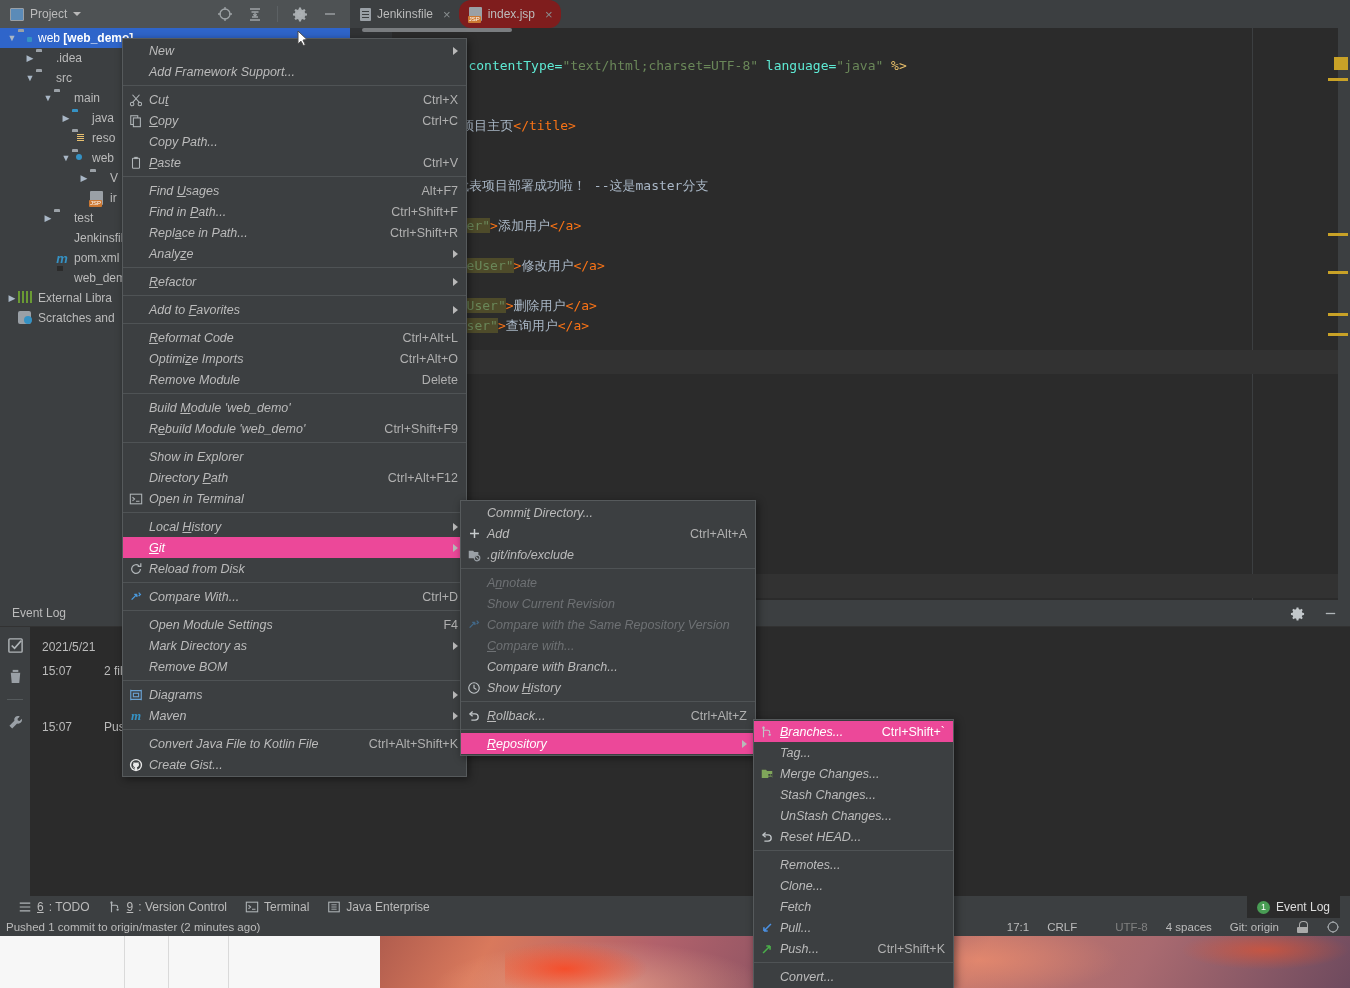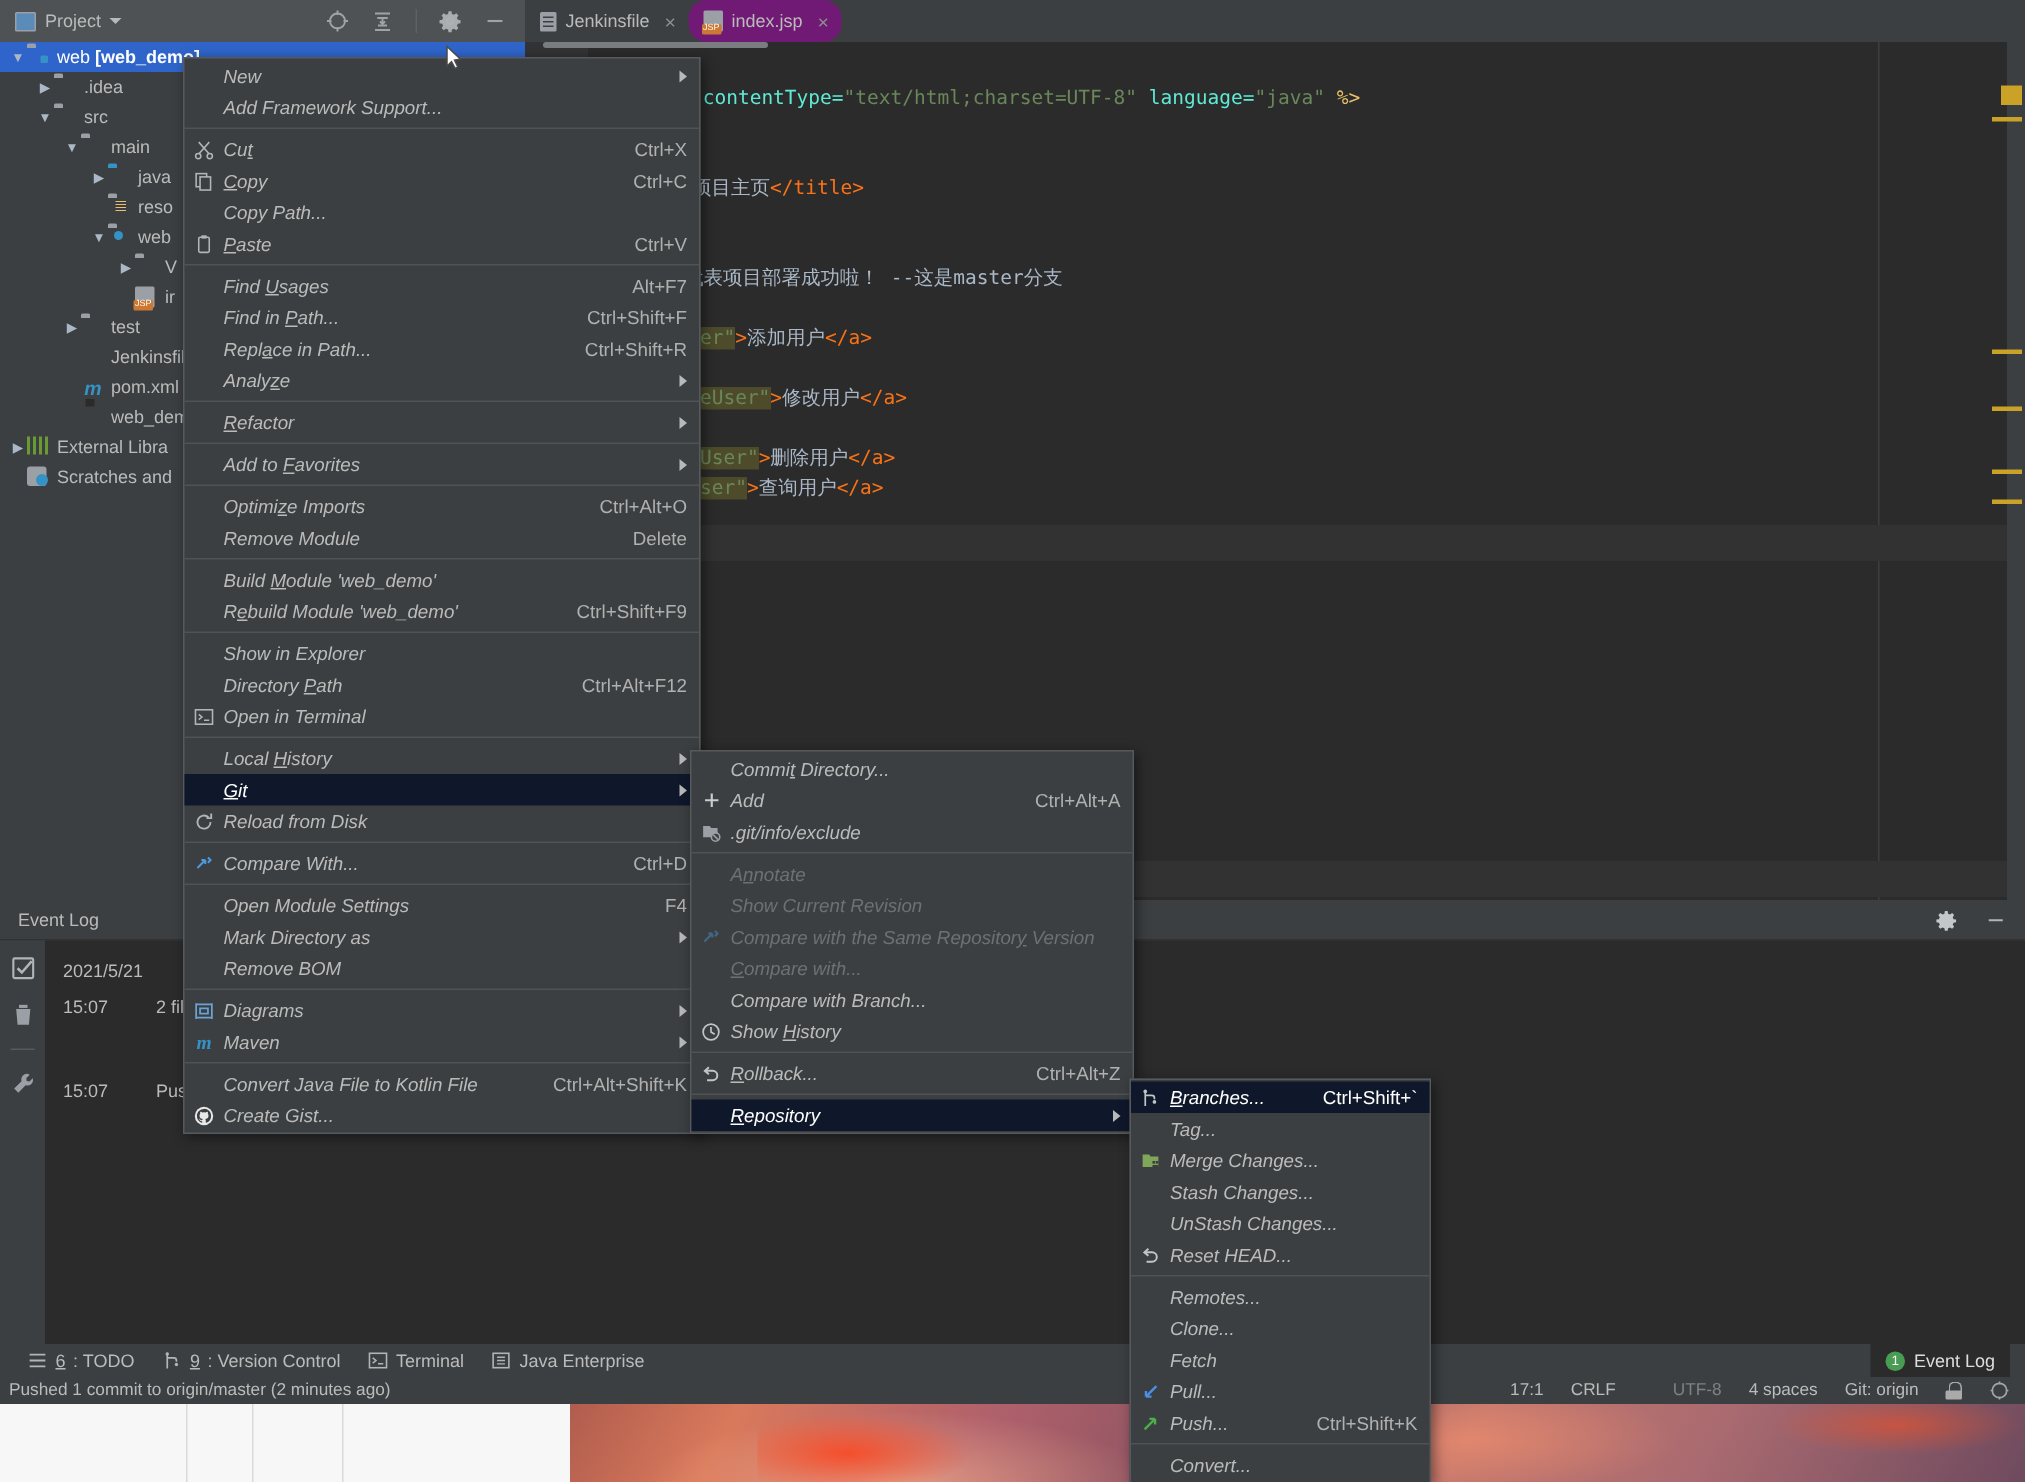--- a/index.html
+++ b/index.html
@@ -54,21 +54,21 @@
     display:inline-block;
   }
   .caret-down { width:0;height:0;border-left:4px solid transparent;border-right:4px solid transparent;border-top:4px solid #b9b9b9; display:inline-block; }
   .tb-icons { margin-left:auto; display:flex; align-items:center; gap:14px; padding-right:12px; }
   .tb-icons .ic { width:16px; height:16px; opacity:.82; }
   .tb-sep { width:1px;height:16px;background:#5c6164; }
 
   
   .tabstrip { position: absolute; left: 350px; top: 0; width: 1000px; height: 28px; background:#3c3f41; display:flex; align-items:flex-end;}
   .tab { height:28px; display:flex; align-items:center; gap:6px; padding:0 8px 0 10px; font-size:12px; color:#bbbbbb; cursor:default;}
-  .tab.active { background:#701a75;border-radius:12px; }
+  .tab.active { background:#7f1d1d;border-radius:12px; }
   .tab .close { color:#8a8f91; font-size:13px; line-height:1; margin-left:4px; }
   .icon-file { width:11px;height:13px;background:#9aa0a6; position:relative; border-radius:1px;}
   .icon-file:after{content:"";position:absolute;left:2px;top:3px;width:7px;height:1px;background:#3c3f41;box-shadow:0 3px 0 #3c3f41,0 6px 0 #3c3f41;}
   .icon-jsp { width:13px;height:14px;position:relative;background:#9aa0a6;border-radius:1px;}
   .icon-jsp:after{content:"JSP";position:absolute;left:-1px;bottom:-2px;background:#cc7832;color:#fff;font-size:6px;line-height:7px;padding:0 1px;border-radius:1px;font-family:"Liberation Sans",sans-serif;}
 
   
   .project-panel {
     position:absolute; left:0; top:28px; width:350px; height:572px; background:#3c3f41;
     overflow:hidden;
@@ -143,21 +143,21 @@
   .menu {
     position:absolute; background:#3c3f41; border:1px solid #565a5c;
     box-shadow:2px 2px 8px rgba(0,0,0,.45); font-size:12.5px; color:#bbbbbb; padding:1px 0;
     z-index:50;
   }
   .mi { height:21px; display:flex; align-items:center; padding:0 8px 0 0; white-space:nowrap; position:relative; }
   .mi .ic { width:26px; display:flex; justify-content:center; align-items:center; flex:0 0 26px; }
   .mi .lbl { flex:1 1 auto;font-style:italic; }
   .mi .acc { color:#b0b0b0; padding-left:24px; }
   .mi .sub { width:0;height:0;border-top:4px solid transparent;border-bottom:4px solid transparent;border-left:5px solid #b9b9b9; margin-left:10px; }
-  .mi.hi { background:#0f172a; color:#ffffff; }
+  .mi.hi { background:#ec4899; color:#ffffff; }
   .mi.hi .acc { color:#ffffff; }
   .mi.dis, .mi.dis .acc { color:#6e7174; }
   .msep { height:1px; background:#4f5355; margin:3px 0; }
   .u { text-decoration:underline; }
 
   svg { display:block; }
 </style>
 </head>
 <body>
 
@@ -524,20 +524,25 @@
         </div>
         <div class="msep"></div>
         <div class="mi">
           <span class="ic"></span>
           <span class="lbl">Add to <span class="u">F</span>avorites</span>
           <span class="sub"></span>
         </div>
         <div class="msep"></div>
         <div class="mi">
           <span class="ic"></span>
+          <span class="lbl"><span class="u">R</span>eformat Code</span>
+          <span class="acc">Ctrl+Alt+L</span>
+        </div>
+        <div class="mi">
+          <span class="ic"></span>
           <span class="lbl">Optimi<span class="u">z</span>e Imports</span>
           <span class="acc">Ctrl+Alt+O</span>
         </div>
         <div class="mi">
           <span class="ic"></span>
           <span class="lbl">Remove Module</span>
           <span class="acc">Delete</span>
         </div>
         <div class="msep"></div>
         <div class="mi">

